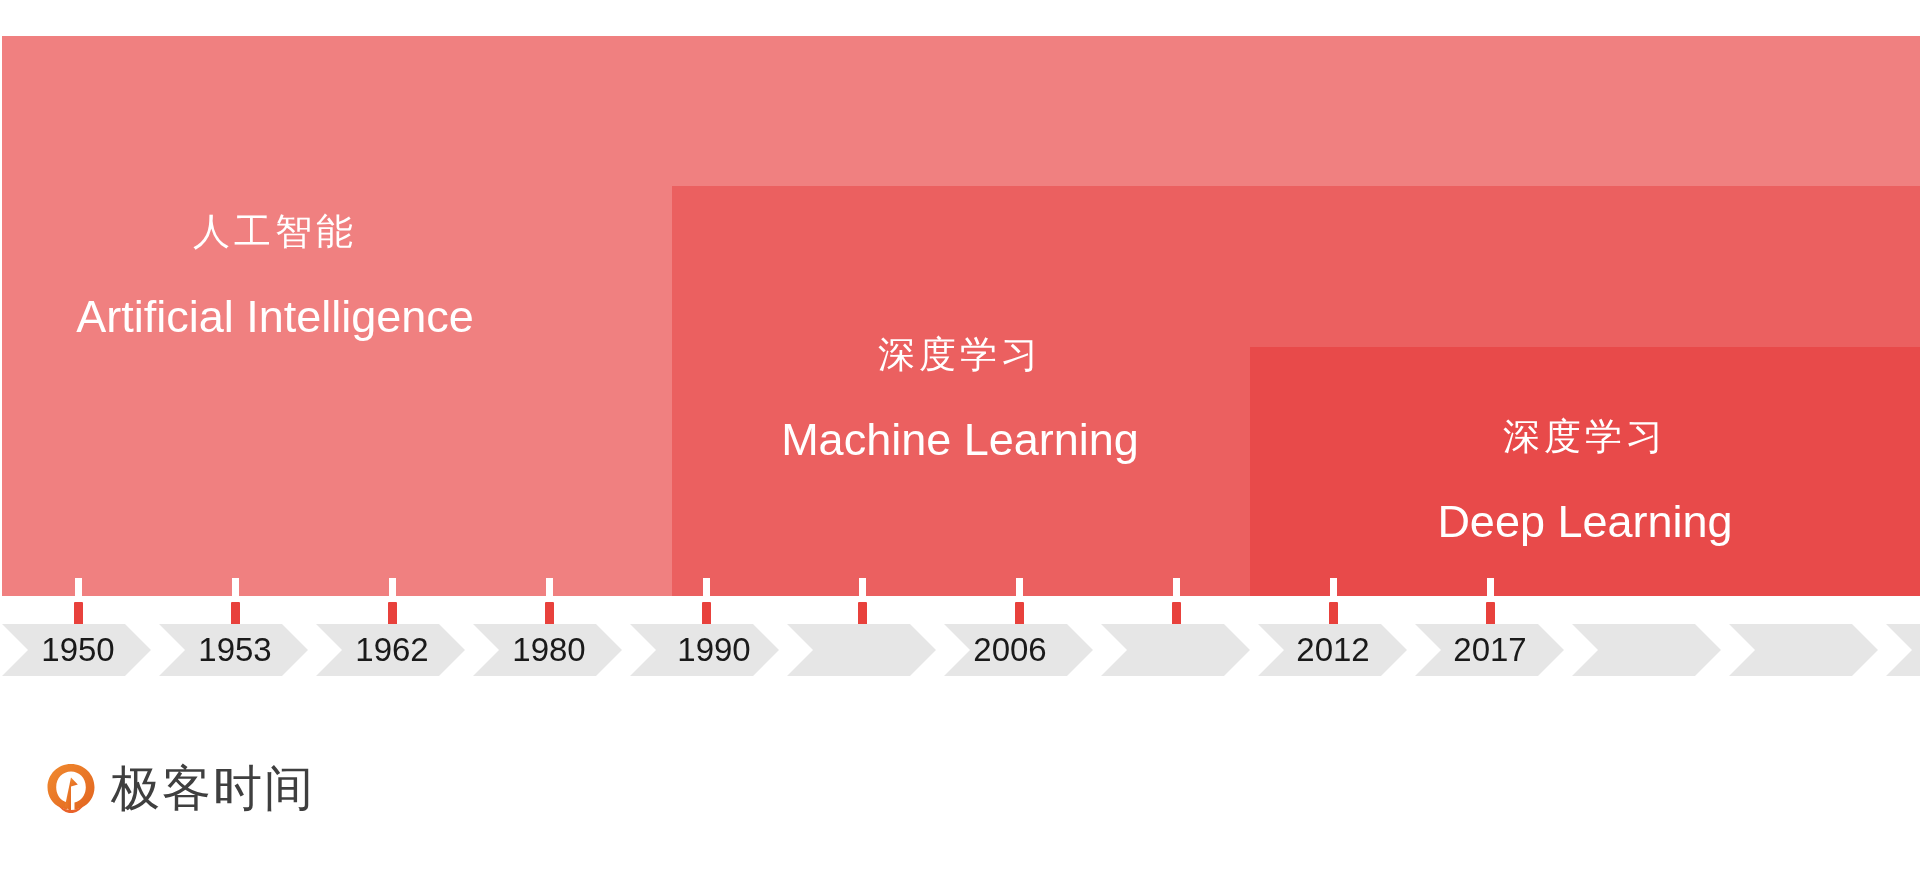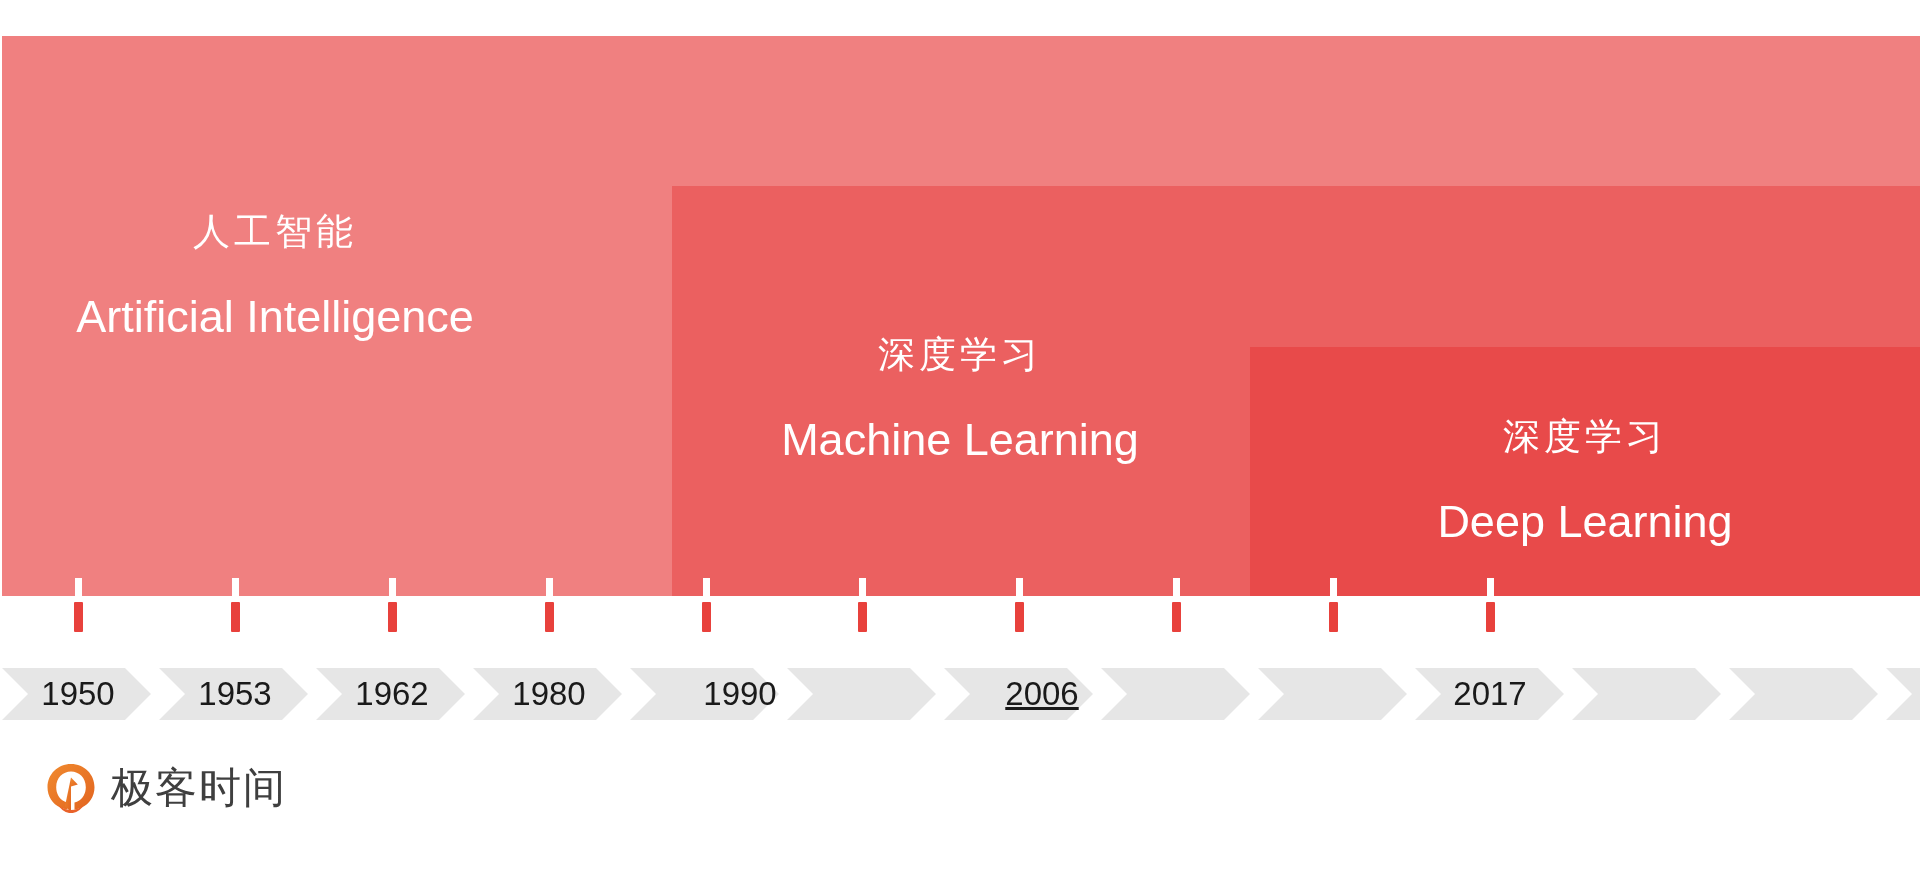--- a/index.html
+++ b/index.html
@@ -65,21 +65,20 @@
     border-radius: 1px;
   }
 
   
   #timeline-strip {
     position: absolute;
     left: 0;
     top: 624px;
     width: 1920px;
     height: 52px;
-    margin-top: 44px;
   }
   .chev {
     position: absolute;
     top: 0;
     height: 52px;
     background: #E6E6E6;
   }
   .chev-label {
     position: absolute;
     top: 0;
@@ -96,21 +95,21 @@
   #logo-block {
     position: absolute;
     left: 45px;
     top: 762px;
     display: flex;
     align-items: center;
     gap: 14px;
   }
   #logo-mark { width: 52px; height: 52px; display: block; }
   #logo-wordmark {
-    font-size: 42px;
+    font-size: 49px;
     color: #3f3f3f;
     letter-spacing: 2px;
     font-family: "DejaVu Sans", "Liberation Sans", sans-serif;
     white-space: nowrap;
     line-height: 1;
   }
 </style>
 </head>
 <body>
 
@@ -165,22 +164,23 @@
     <div class="chev" style="left: 1101px; width: 149px; clip-path: polygon(0px 0px, calc(100% - 26px) 0px, 100% 50%, calc(100% - 26px) 100%, 0px 100%, 26px 50%);"></div>
     <div class="chev" style="left: 1258px; width: 149px; clip-path: polygon(0px 0px, calc(100% - 26px) 0px, 100% 50%, calc(100% - 26px) 100%, 0px 100%, 26px 50%);"></div>
     <div class="chev" style="left: 1415px; width: 149px; clip-path: polygon(0px 0px, calc(100% - 26px) 0px, 100% 50%, calc(100% - 26px) 100%, 0px 100%, 26px 50%);"></div>
     <div class="chev" style="left: 1572px; width: 149px; clip-path: polygon(0px 0px, calc(100% - 26px) 0px, 100% 50%, calc(100% - 26px) 100%, 0px 100%, 26px 50%);"></div>
     <div class="chev" style="left: 1729px; width: 149px; clip-path: polygon(0px 0px, calc(100% - 26px) 0px, 100% 50%, calc(100% - 26px) 100%, 0px 100%, 26px 50%);"></div>
     <div class="chev" style="left: 1886px; width: 149px; clip-path: polygon(0px 0px, calc(100% - 26px) 0px, 100% 50%, calc(100% - 26px) 100%, 0px 100%, 26px 50%);"></div>
     <div class="chev-label" style="left: -2px; width: 160px;">1950</div>
     <div class="chev-label" style="left: 155px; width: 160px;">1953</div>
     <div class="chev-label" style="left: 312px; width: 160px;">1962</div>
     <div class="chev-label" style="left: 469px; width: 160px;">1980</div>
-    <div class="chev-label" style="left: 660px; width: 160px;">1990</div>
-    <div class="chev-label" style="left: 962px; width: 160px; text-decoration: underline;">2006</div>
+    <div class="chev-label" style="left: 634px; width: 160px;">1990</div>
+    <div class="chev-label" style="left: 930px; width: 160px;">2006</div>
+    <div class="chev-label" style="left: 1253px; width: 160px;">2012</div>
     <div class="chev-label" style="left: 1410px; width: 160px;">2017</div>
   </div>
 
 <div id="logo-block">
   <span>
     <svg id="logo-mark" viewBox="0 0 52 52" xmlns="http://www.w3.org/2000/svg">
       <defs>
         <linearGradient id="gtgrad" x1="0" y1="0" x2="1" y2="1">
           <stop offset="0%" stop-color="#F08A2E"></stop>
           <stop offset="100%" stop-color="#E26420"></stop>

